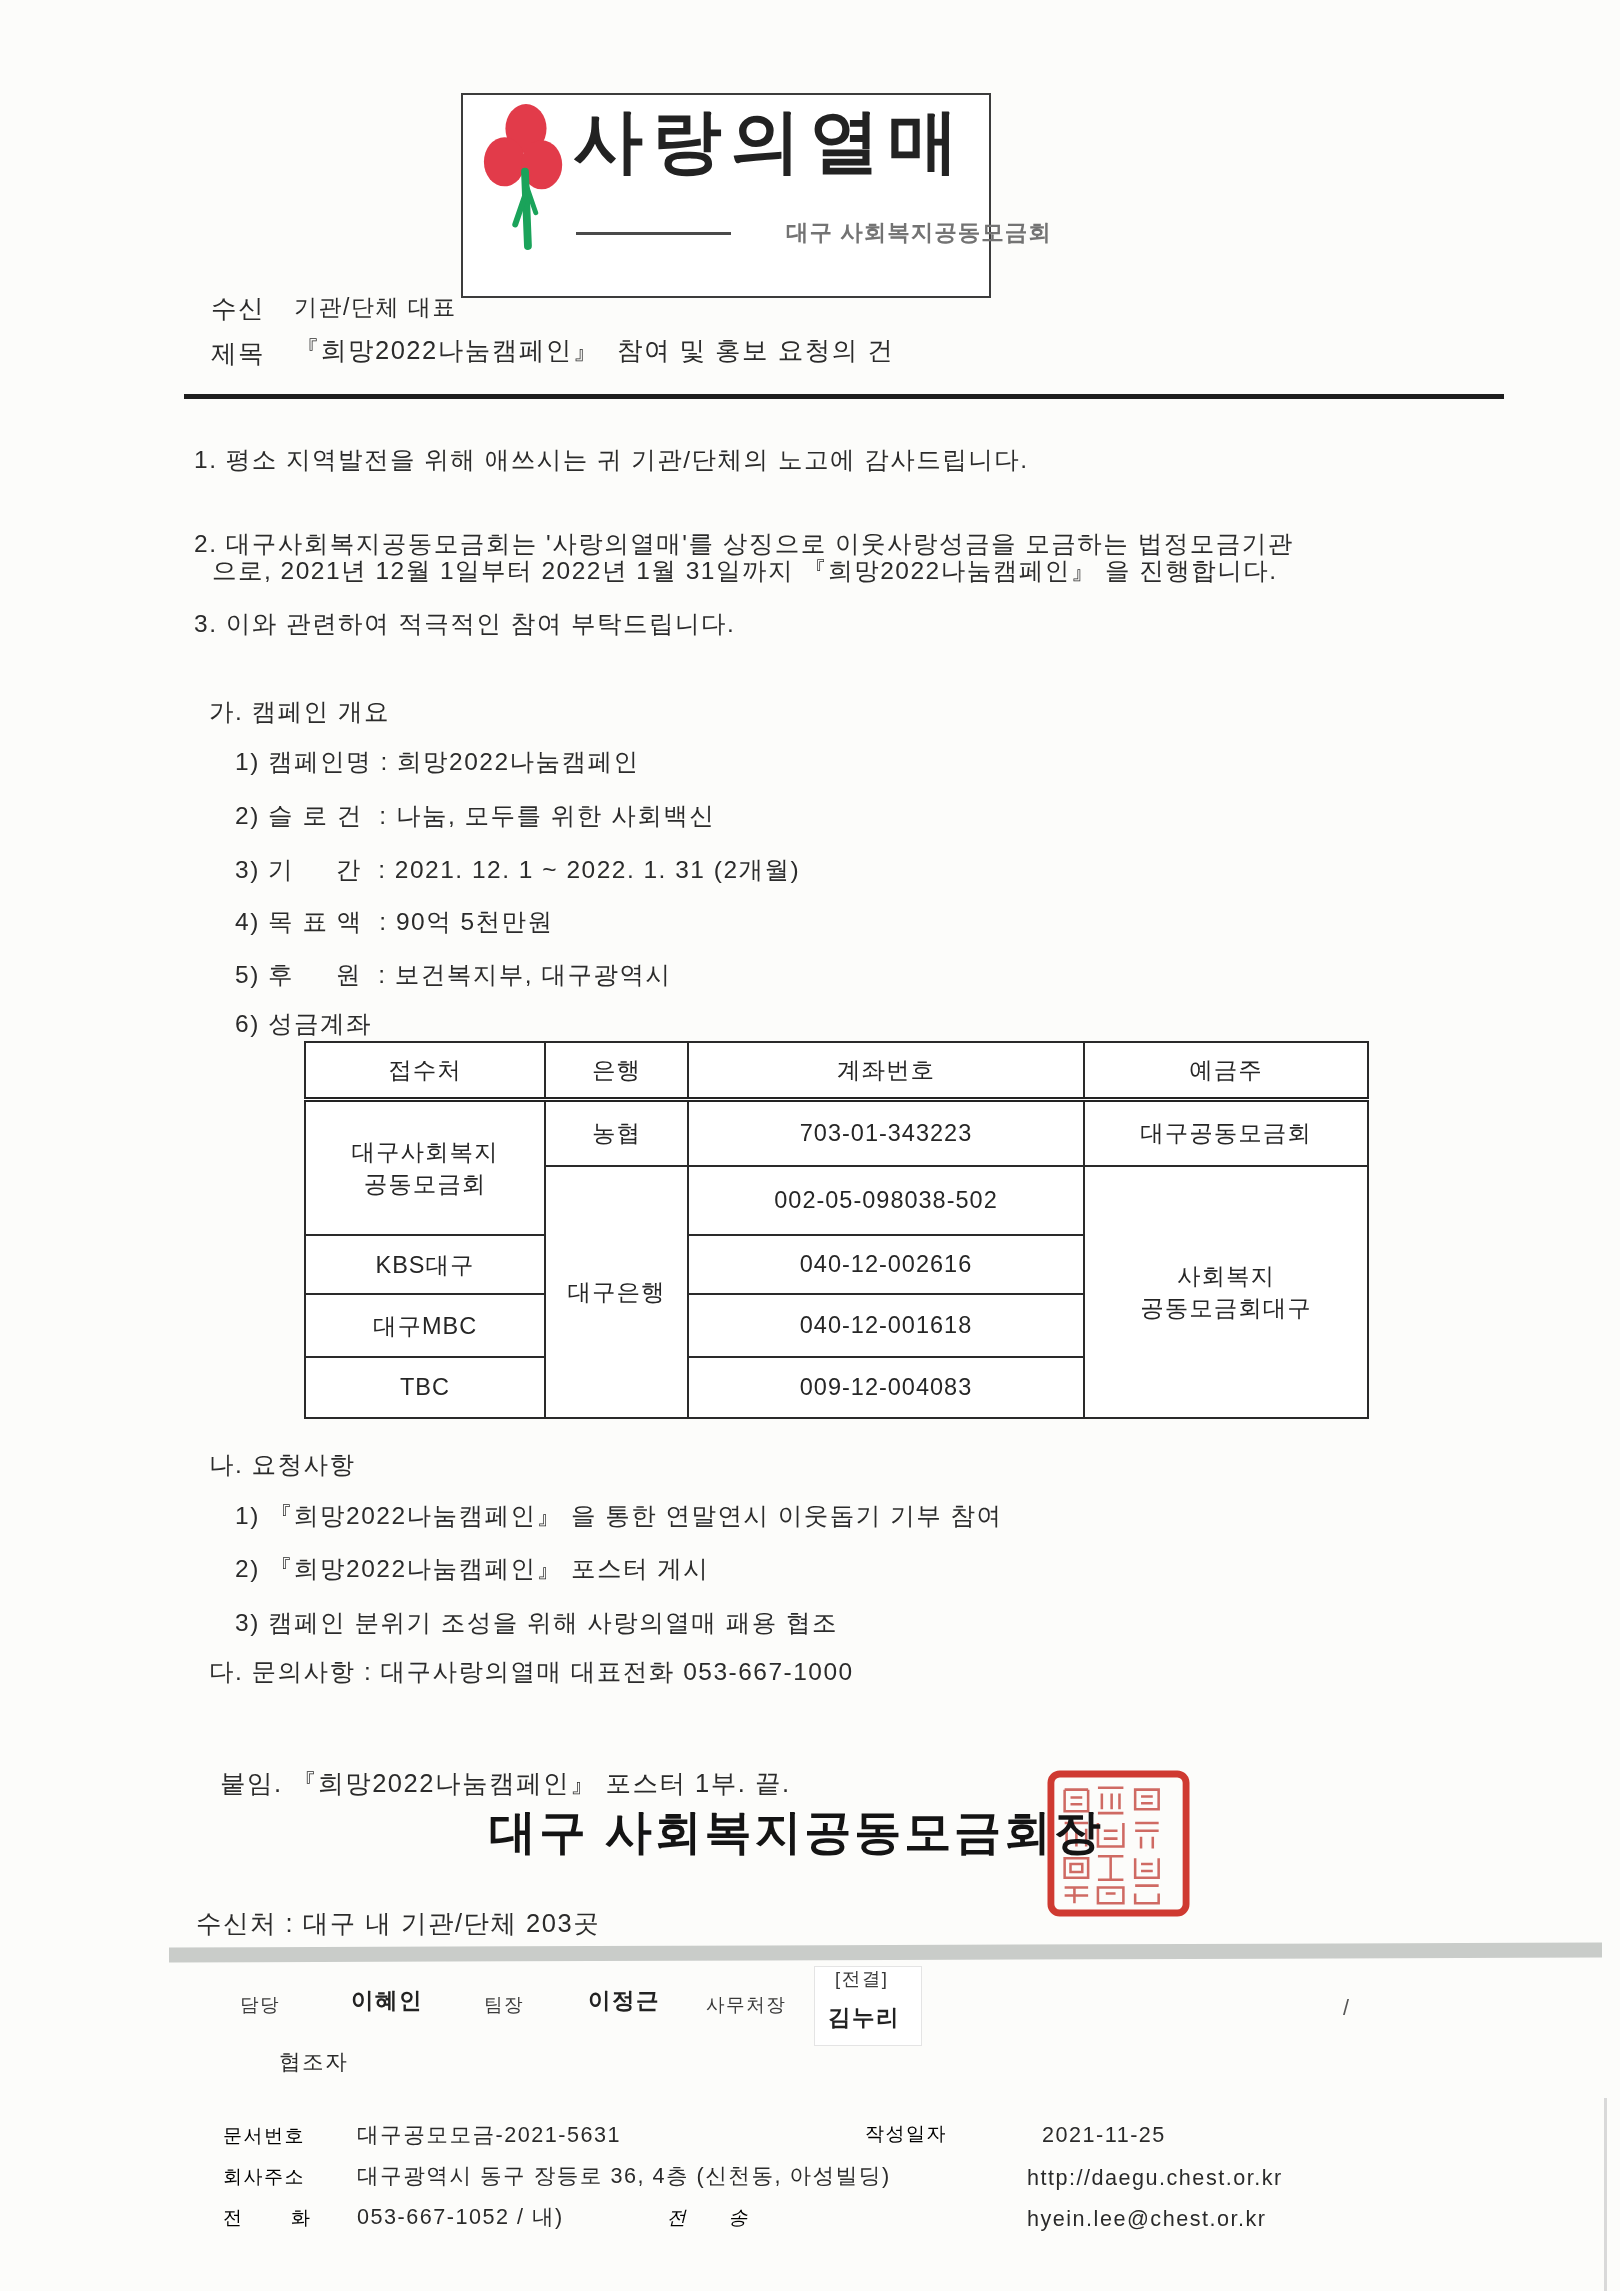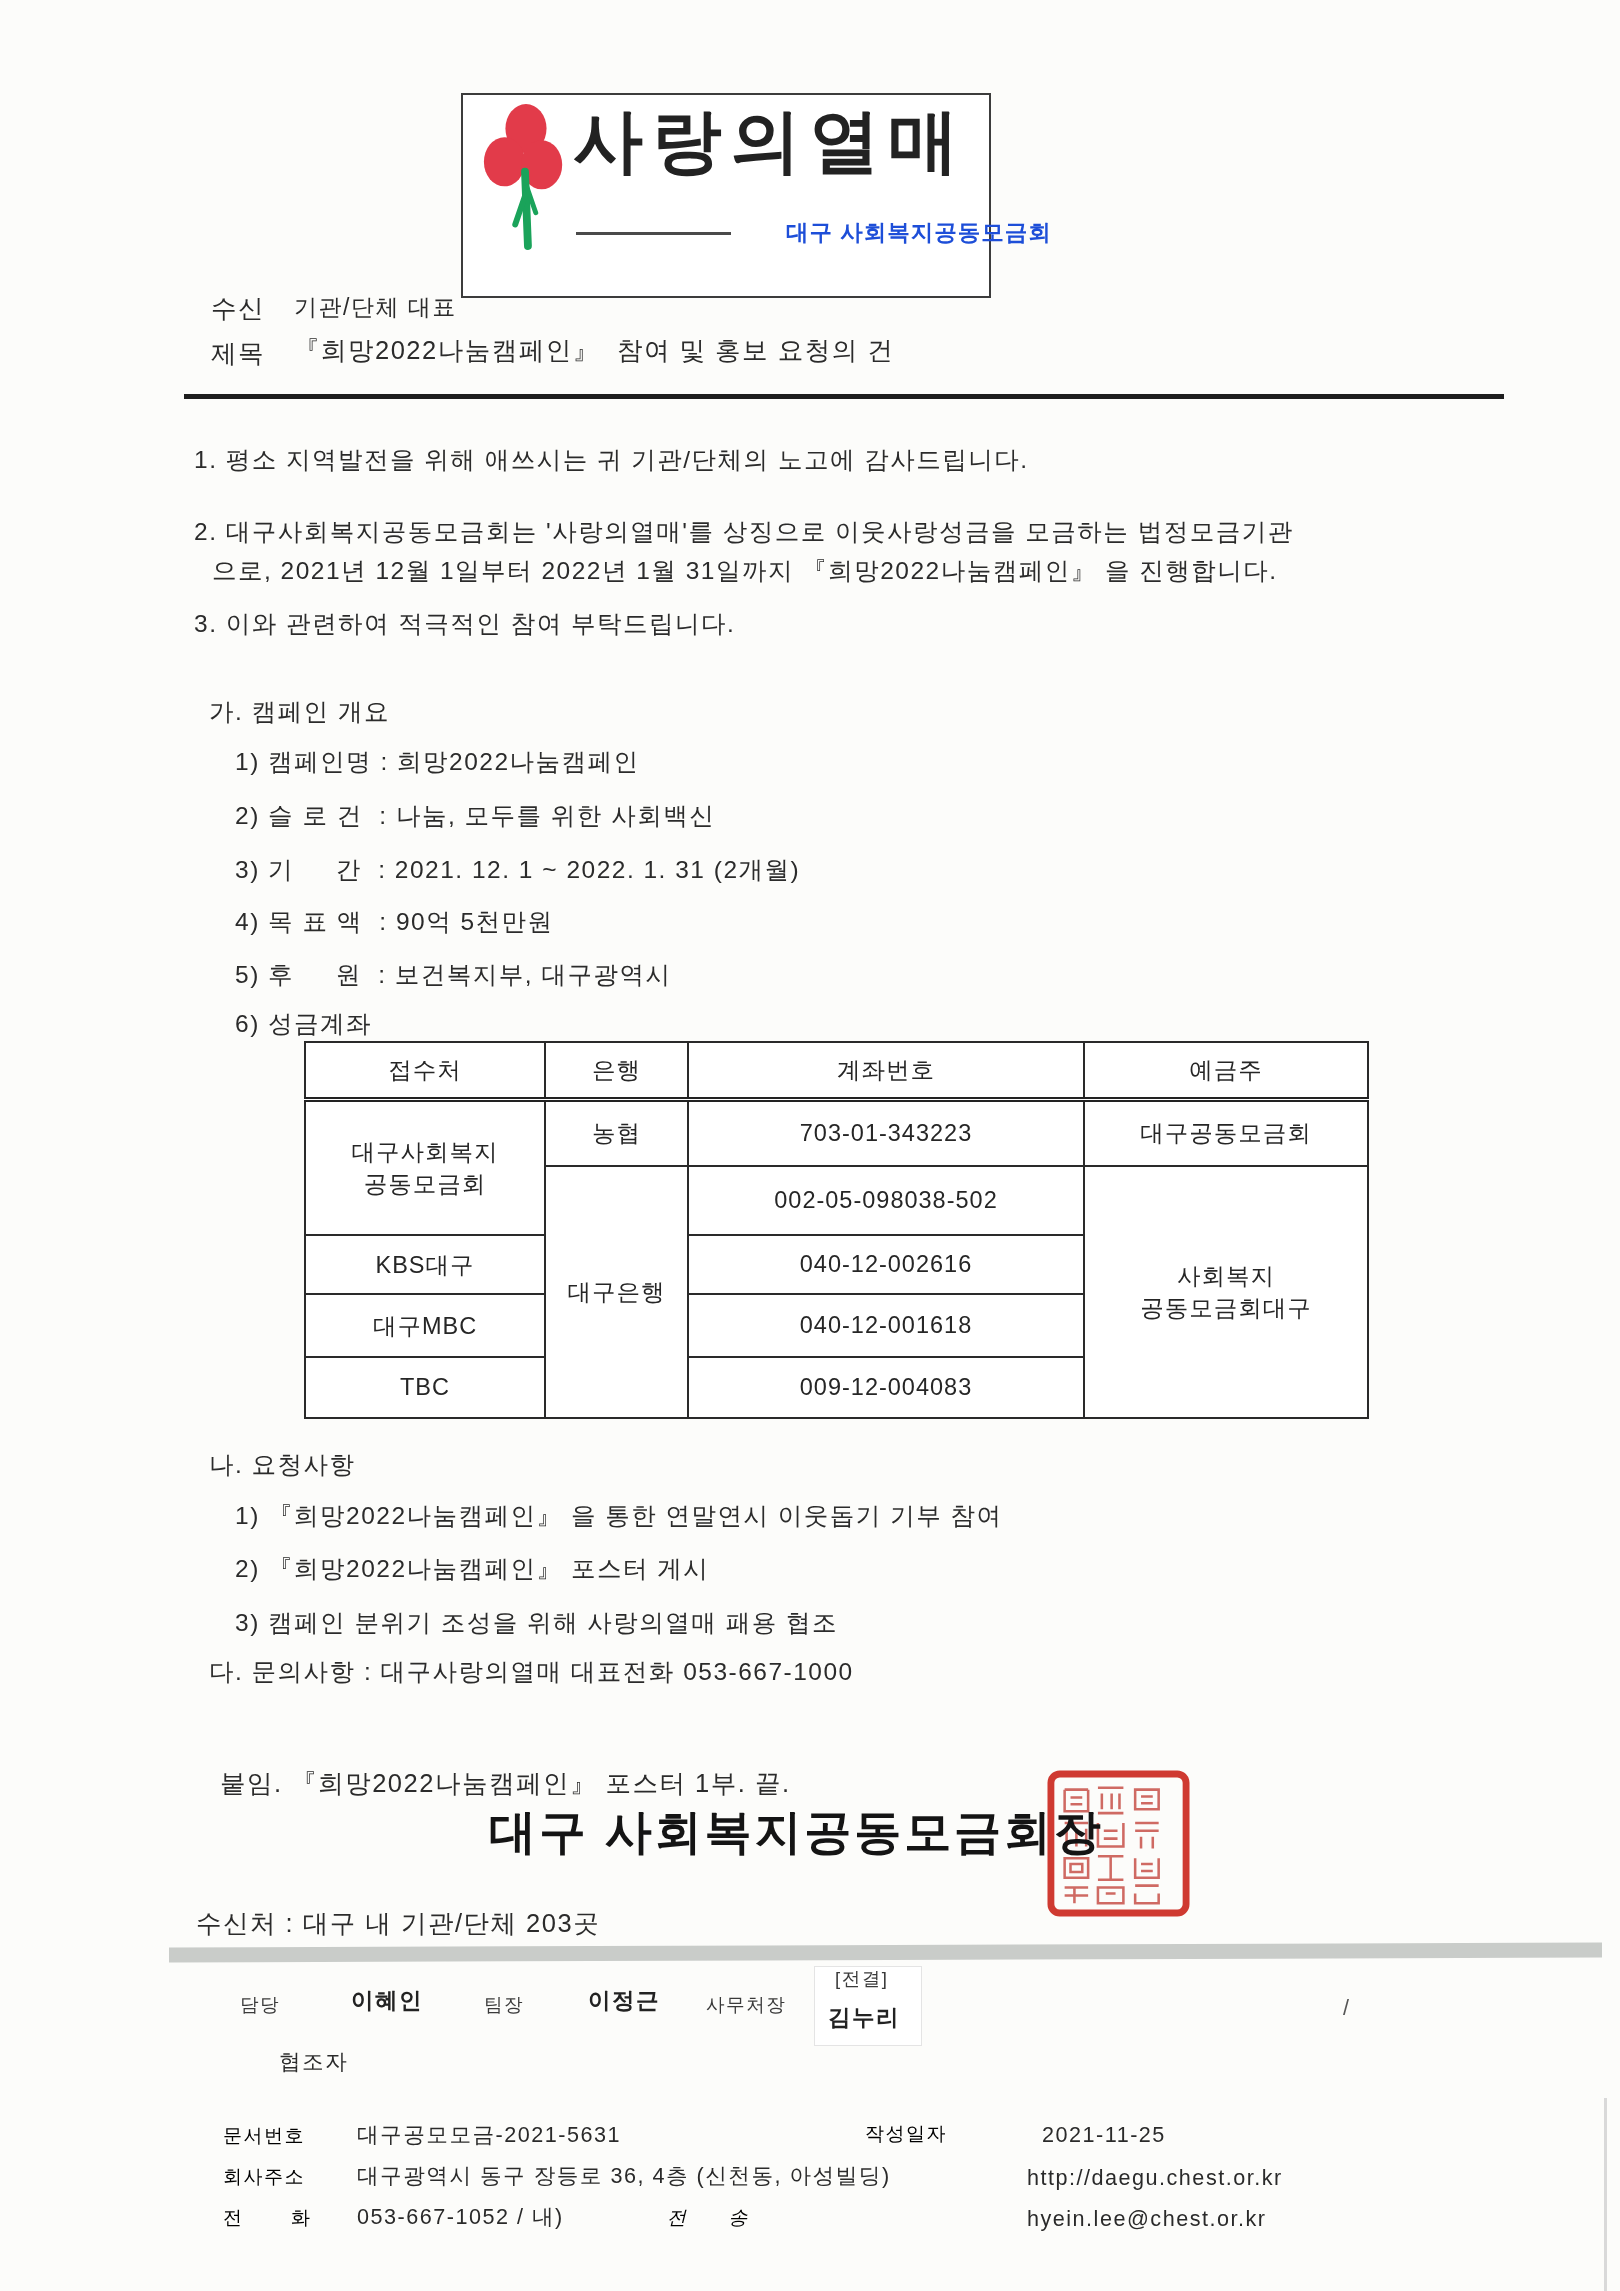--- a/index.html
+++ b/index.html
@@ -8,21 +8,21 @@
     width:1620px;height:2292px;
     background:#fcfcfa;
     overflow:hidden;
     font-family:"Liberation Sans","DejaVu Sans",sans-serif;
     color:#2b2b2b;
   }
   .t{position:absolute;white-space:pre;line-height:1.15;letter-spacing:1.5px;color:#2b2b2b;}
   .logo-box{position:absolute;left:461px;top:93px;width:526px;height:201px;border:2px solid #3c3c3c;background:#fff;}
   .brand{font-size:70px;font-weight:700;letter-spacing:8.8px;color:#222;}
   .org-dash{position:absolute;left:576px;top:232px;width:155px;height:2.9px;background:#4a4a4a;}
-  .org-text{font-size:22.5px;font-weight:700;letter-spacing:1px;color:#1d4ed8;padding-left:44px;}
+  .org-text{font-size:22.5px;font-weight:700;letter-spacing:1px;color:#737373;padding-left:44px;}
   .rule-thick{position:absolute;left:184px;top:394px;width:1320px;height:4.9px;background:#1e1e1e;}
   .body-txt{font-size:24.5px;}
   .acct-table{
     position:absolute;left:304px;top:1041px;
     border-collapse:collapse;table-layout:fixed;
     font-size:23.5px;color:#262626;text-align:center;letter-spacing:1px;
     border:2.9px solid #161616;background:#fff;
   }
   .acct-table th,.acct-table td{
     border:2px solid #2a2a2a;vertical-align:middle;
@@ -58,21 +58,21 @@
   <div class="org-dash"></div>
   <span class="t org-text" style="left:742px;top:220px;">대구 사회복지공동모금회</span>
 
   <span class="t body-txt" style="left:211px;top:294px;font-size:25.5px;">수신</span>
   <span class="t body-txt" style="left:294px;top:294px;font-size:23px;">기관/단체 대표</span>
   <span class="t body-txt" style="left:211px;top:339px;font-size:25.5px;">제목</span>
   <span class="t body-txt" style="left:294px;top:336px;font-size:25.5px;">『희망2022나눔캠페인』  참여 및 홍보 요청의 건</span>
   <div class="rule-thick"></div>
 
   <span class="t body-txt" style="left:194px;top:446px;">1. 평소 지역발전을 위해 애쓰시는 귀 기관/단체의 노고에 감사드립니다.</span>
-  <span class="t body-txt" style="left:194px;top:518px;">2. 대구사회복지공동모금회는 '사랑의열매'를 상징으로 이웃사랑성금을 모금하는 법정모금기관</span>
+  <span class="t body-txt" style="left:194px;top:530px;">2. 대구사회복지공동모금회는 '사랑의열매'를 상징으로 이웃사랑성금을 모금하는 법정모금기관</span>
   <span class="t body-txt" style="left:212px;top:557px;">으로, 2021년 12월 1일부터 2022년 1월 31일까지 『희망2022나눔캠페인』 을 진행합니다.</span>
   <span class="t body-txt" style="left:194px;top:610px;">3. 이와 관련하여 적극적인 참여 부탁드립니다.</span>
 
   <span class="t body-txt" style="left:209px;top:698px;">가. 캠페인 개요</span>
   <span class="t body-txt" style="left:235px;top:748px;">1) 캠페인명 : 희망2022나눔캠페인</span>
   <span class="t body-txt" style="left:235px;top:802px;">2) 슬 로 건  : 나눔, 모두를 위한 사회백신</span>
   <span class="t body-txt" style="left:235px;top:856px;">3) 기     간  : 2021. 12. 1 ~ 2022. 1. 31 (2개월)</span>
   <span class="t body-txt" style="left:235px;top:908px;">4) 목 표 액  : 90억 5천만원</span>
   <span class="t body-txt" style="left:235px;top:961px;">5) 후     원  : 보건복지부, 대구광역시</span>
   <span class="t body-txt" style="left:235px;top:1010px;">6) 성금계좌</span>

